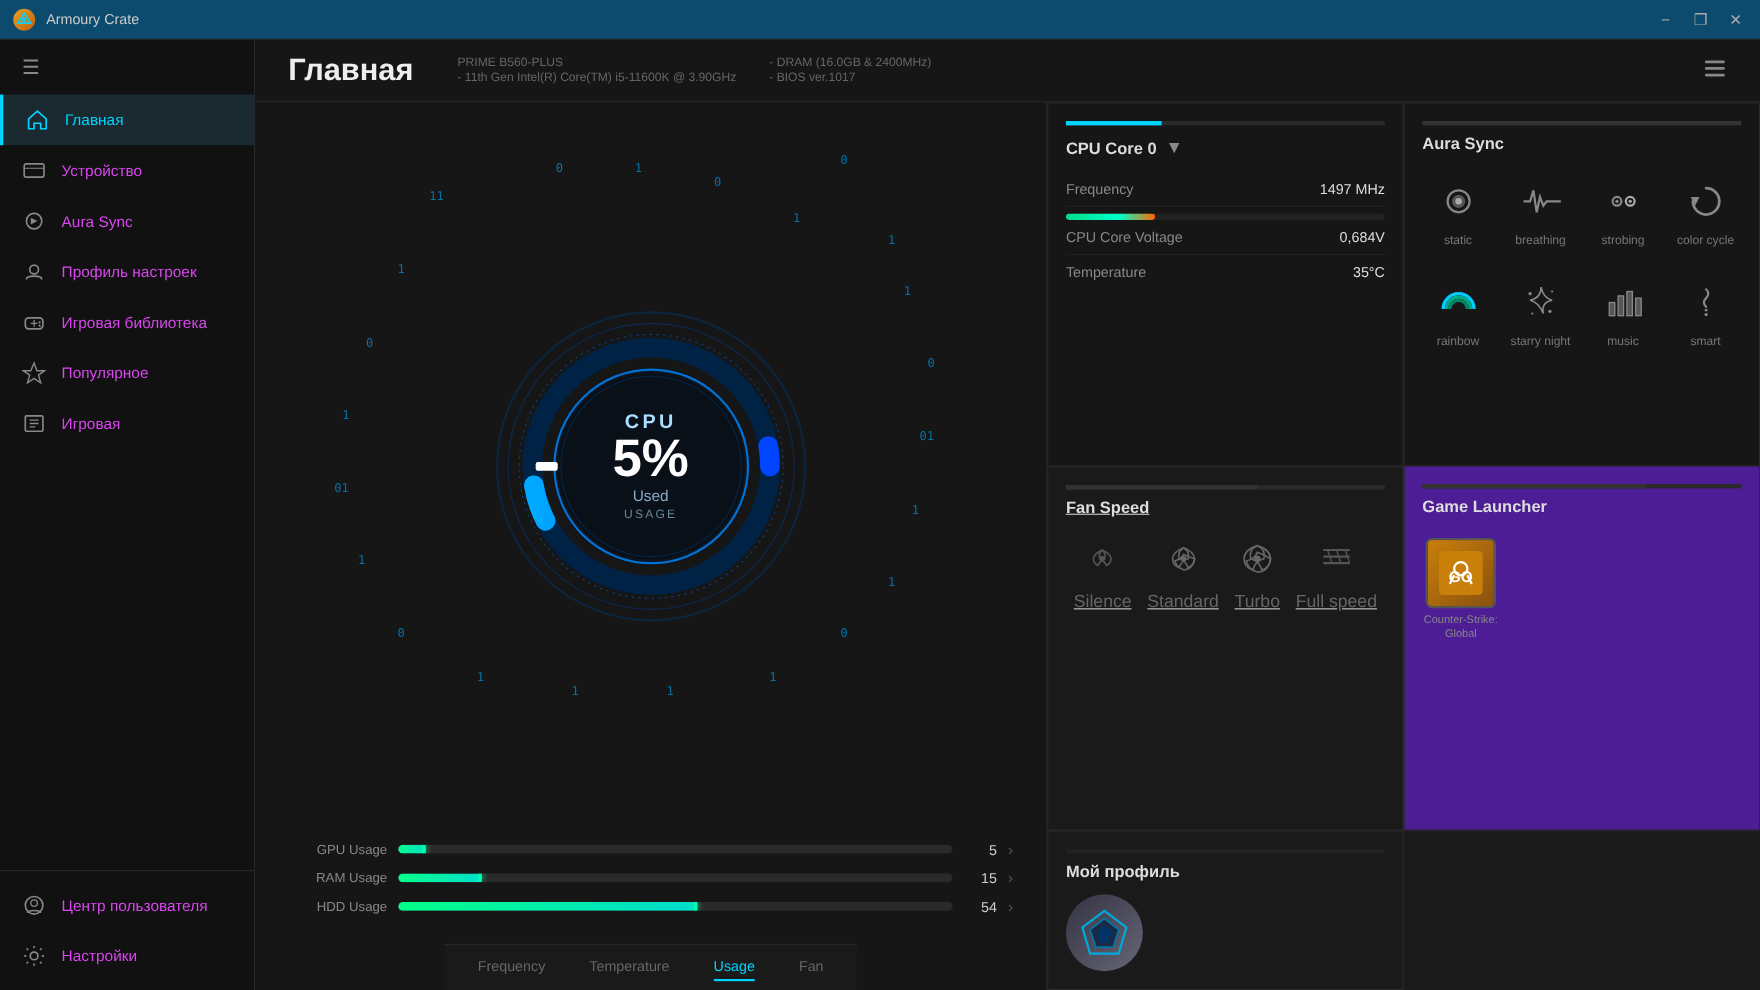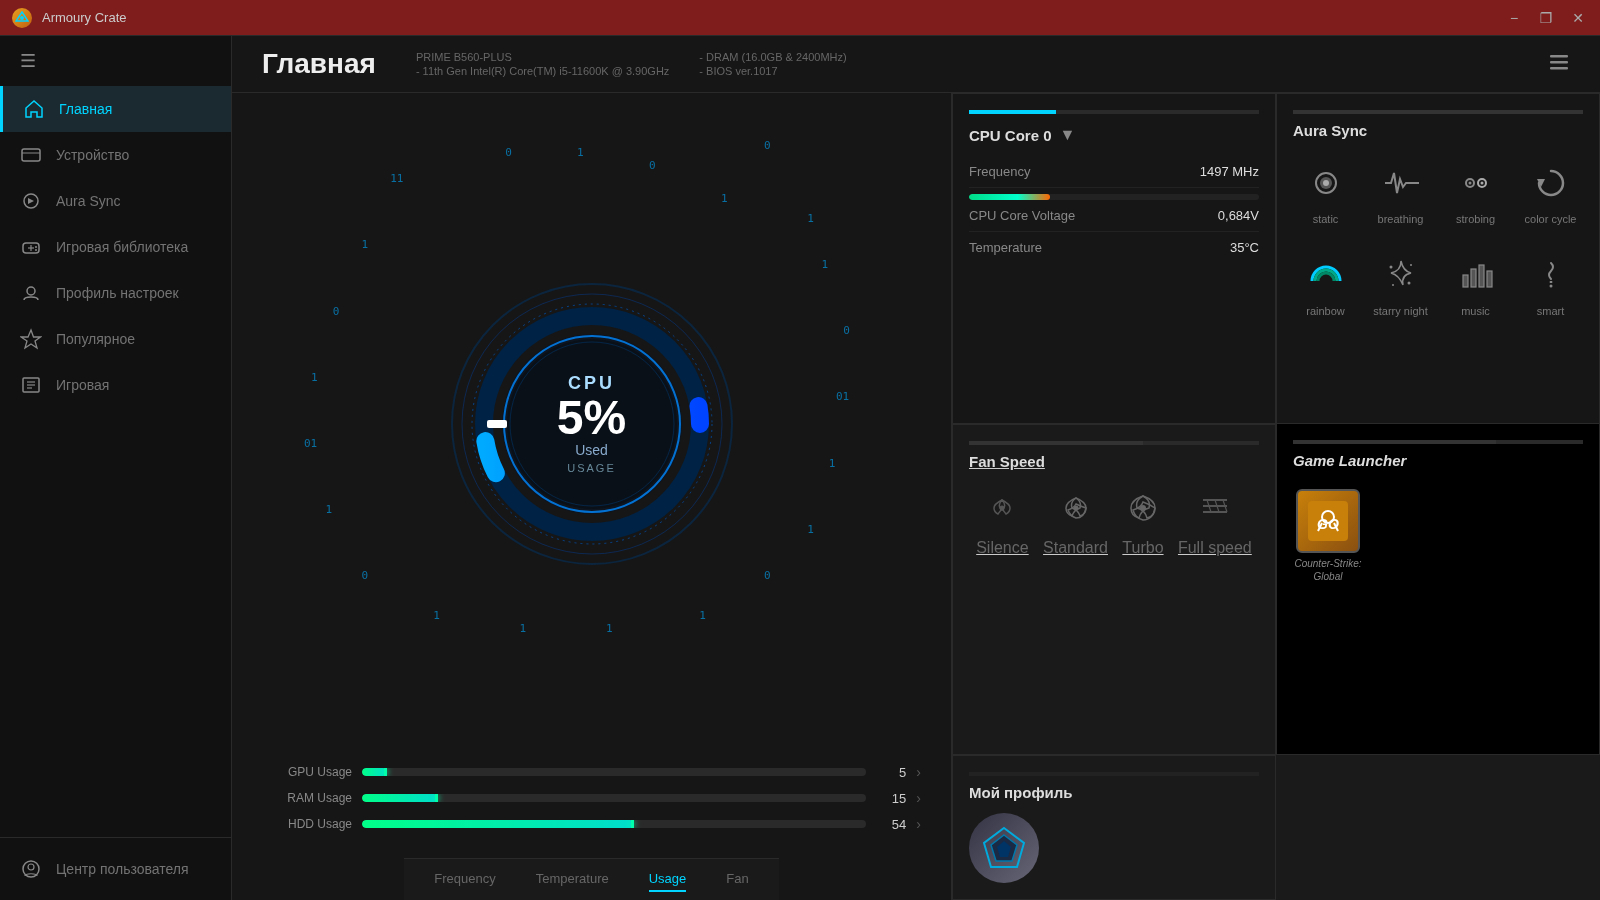--- a/index.html
+++ b/index.html
@@ -9,21 +9,21 @@
       background: #1a1a1a;
       font-family: 'Segoe UI', sans-serif;
       color: #ccc;
       overflow: hidden;
       display: flex;
       flex-direction: column;
     }
 
     
     .titlebar {
-      background: #7f1d1d;
+      background: #0c4a6e;
       height: 36px;
       display: flex;
       align-items: center;
       padding: 0 12px;
       flex-shrink: 0;
       border-bottom: 1px solid #2a2a2a;
     }
     .titlebar-icon {
       width: 20px; height: 20px;
       background: linear-gradient(135deg, #e8a020, #c06010);
@@ -70,21 +70,21 @@
       cursor: pointer;
     }
     .sidebar-nav {
       flex: 1;
     }
     .sidebar-item {
       display: flex;
       align-items: center;
       padding: 12px 20px;
       cursor: pointer;
-      color: #737373;
+      color: #d946ef;
       font-size: 14px;
       transition: background 0.2s;
       gap: 14px;
     }
     .sidebar-item.active {
       color: #00d4ff;
       background: #1a2a30;
       border-left: 3px solid #00d4ff;
     }
     .sidebar-item-icon {
@@ -420,22 +420,21 @@
       color: #666;
       font-size: 28px;
     }
     .fan-label {
       font-size: 16px;
       color: #666;
     }
 
     
     .game-launcher-panel {
-      background: #000000;
-      font-style: italic;
+      background: #4c1d95;
     }
     .game-item {
       display: flex;
       flex-direction: column;
       align-items: center;
       gap: 4px;
       cursor: pointer;
     }
     .game-thumb {
       width: 64px; height: 64px;
@@ -559,38 +558,38 @@
             <circle cx="11" cy="11" r="7" fill="none" stroke="#888" stroke-width="1.5"></circle>
             <path d="M8 8 L14 11 L8 14 Z" fill="#888"></path>
           </svg>
         </div>
         <span>Aura Sync</span>
       </div>
 
       <div class="sidebar-item">
         <div class="sidebar-item-icon">
           <svg width="22" height="22" viewBox="0 0 22 22">
+            <path d="M4 18c0-4 14-4 14 0" fill="none" stroke="#888" stroke-width="1.5"></path>
+            <circle cx="11" cy="9" r="4" fill="none" stroke="#888" stroke-width="1.5"></circle>
+          </svg>
+        </div>
+        <span>Профиль настроек</span>
+      </div>
+
+      <div class="sidebar-item">
+        <div class="sidebar-item-icon">
+          <svg width="22" height="22" viewBox="0 0 22 22">
             <rect x="3" y="7" width="16" height="10" rx="3" fill="none" stroke="#888" stroke-width="1.5"></rect>
             <line x1="11" y1="9" x2="11" y2="15" stroke="#888" stroke-width="1.2"></line>
             <line x1="8" y1="12" x2="14" y2="12" stroke="#888" stroke-width="1.2"></line>
             <circle cx="16" cy="11" r="1" fill="#888"></circle>
             <circle cx="16" cy="14" r="1" fill="#888"></circle>
           </svg>
         </div>
         <span>Игровая библиотека</span>
-      </div>
-
-      <div class="sidebar-item">
-        <div class="sidebar-item-icon">
-          <svg width="22" height="22" viewBox="0 0 22 22">
-            <path d="M4 18c0-4 14-4 14 0" fill="none" stroke="#888" stroke-width="1.5"></path>
-            <circle cx="11" cy="9" r="4" fill="none" stroke="#888" stroke-width="1.5"></circle>
-          </svg>
-        </div>
-        <span>Профиль настроек</span>
       </div>
 
 
       <div class="sidebar-item">
         <div class="sidebar-item-icon">
           <svg width="22" height="22" viewBox="0 0 22 22">
             <path d="M11 2l2.5 7h7l-5.5 4 2 7L11 16l-6 4 2-7L1 9h7z" fill="none" stroke="#888" stroke-width="1.3"></path>
           </svg>
         </div>
         <span>Популярное</span>
@@ -611,20 +610,29 @@
     <div class="sidebar-bottom">
       <div class="sidebar-item">
         <div class="sidebar-item-icon">
           <svg width="22" height="22" viewBox="0 0 22 22">
             <circle cx="11" cy="11" r="8" fill="none" stroke="#888" stroke-width="1.5"></circle>
             <circle cx="11" cy="9" r="3" fill="none" stroke="#888" stroke-width="1.2"></circle>
             <path d="M5 18c0-3 12-3 12 0" fill="none" stroke="#888" stroke-width="1.2"></path>
           </svg>
         </div>
         <span>Центр пользователя</span>
+      </div>
+      <div class="sidebar-item">
+        <div class="sidebar-item-icon">
+          <svg width="22" height="22" viewBox="0 0 22 22">
+            <circle cx="11" cy="11" r="3.5" fill="none" stroke="#888" stroke-width="1.5"></circle>
+            <path d="M11 2v2M11 18v2M2 11h2M18 11h2M4.2 4.2l1.4 1.4M16.4 16.4l1.4 1.4M4.2 17.8l1.4-1.4M16.4 5.6l1.4-1.4" stroke="#888" stroke-width="1.5"></path>
+          </svg>
+        </div>
+        <span>Настройки</span>
       </div>
     </div>
   </div>
 
   <div class="content">
 
     <div class="top-header">
       <span class="page-title">Главная</span>
       <div class="header-specs">
         <div class="spec-col">

